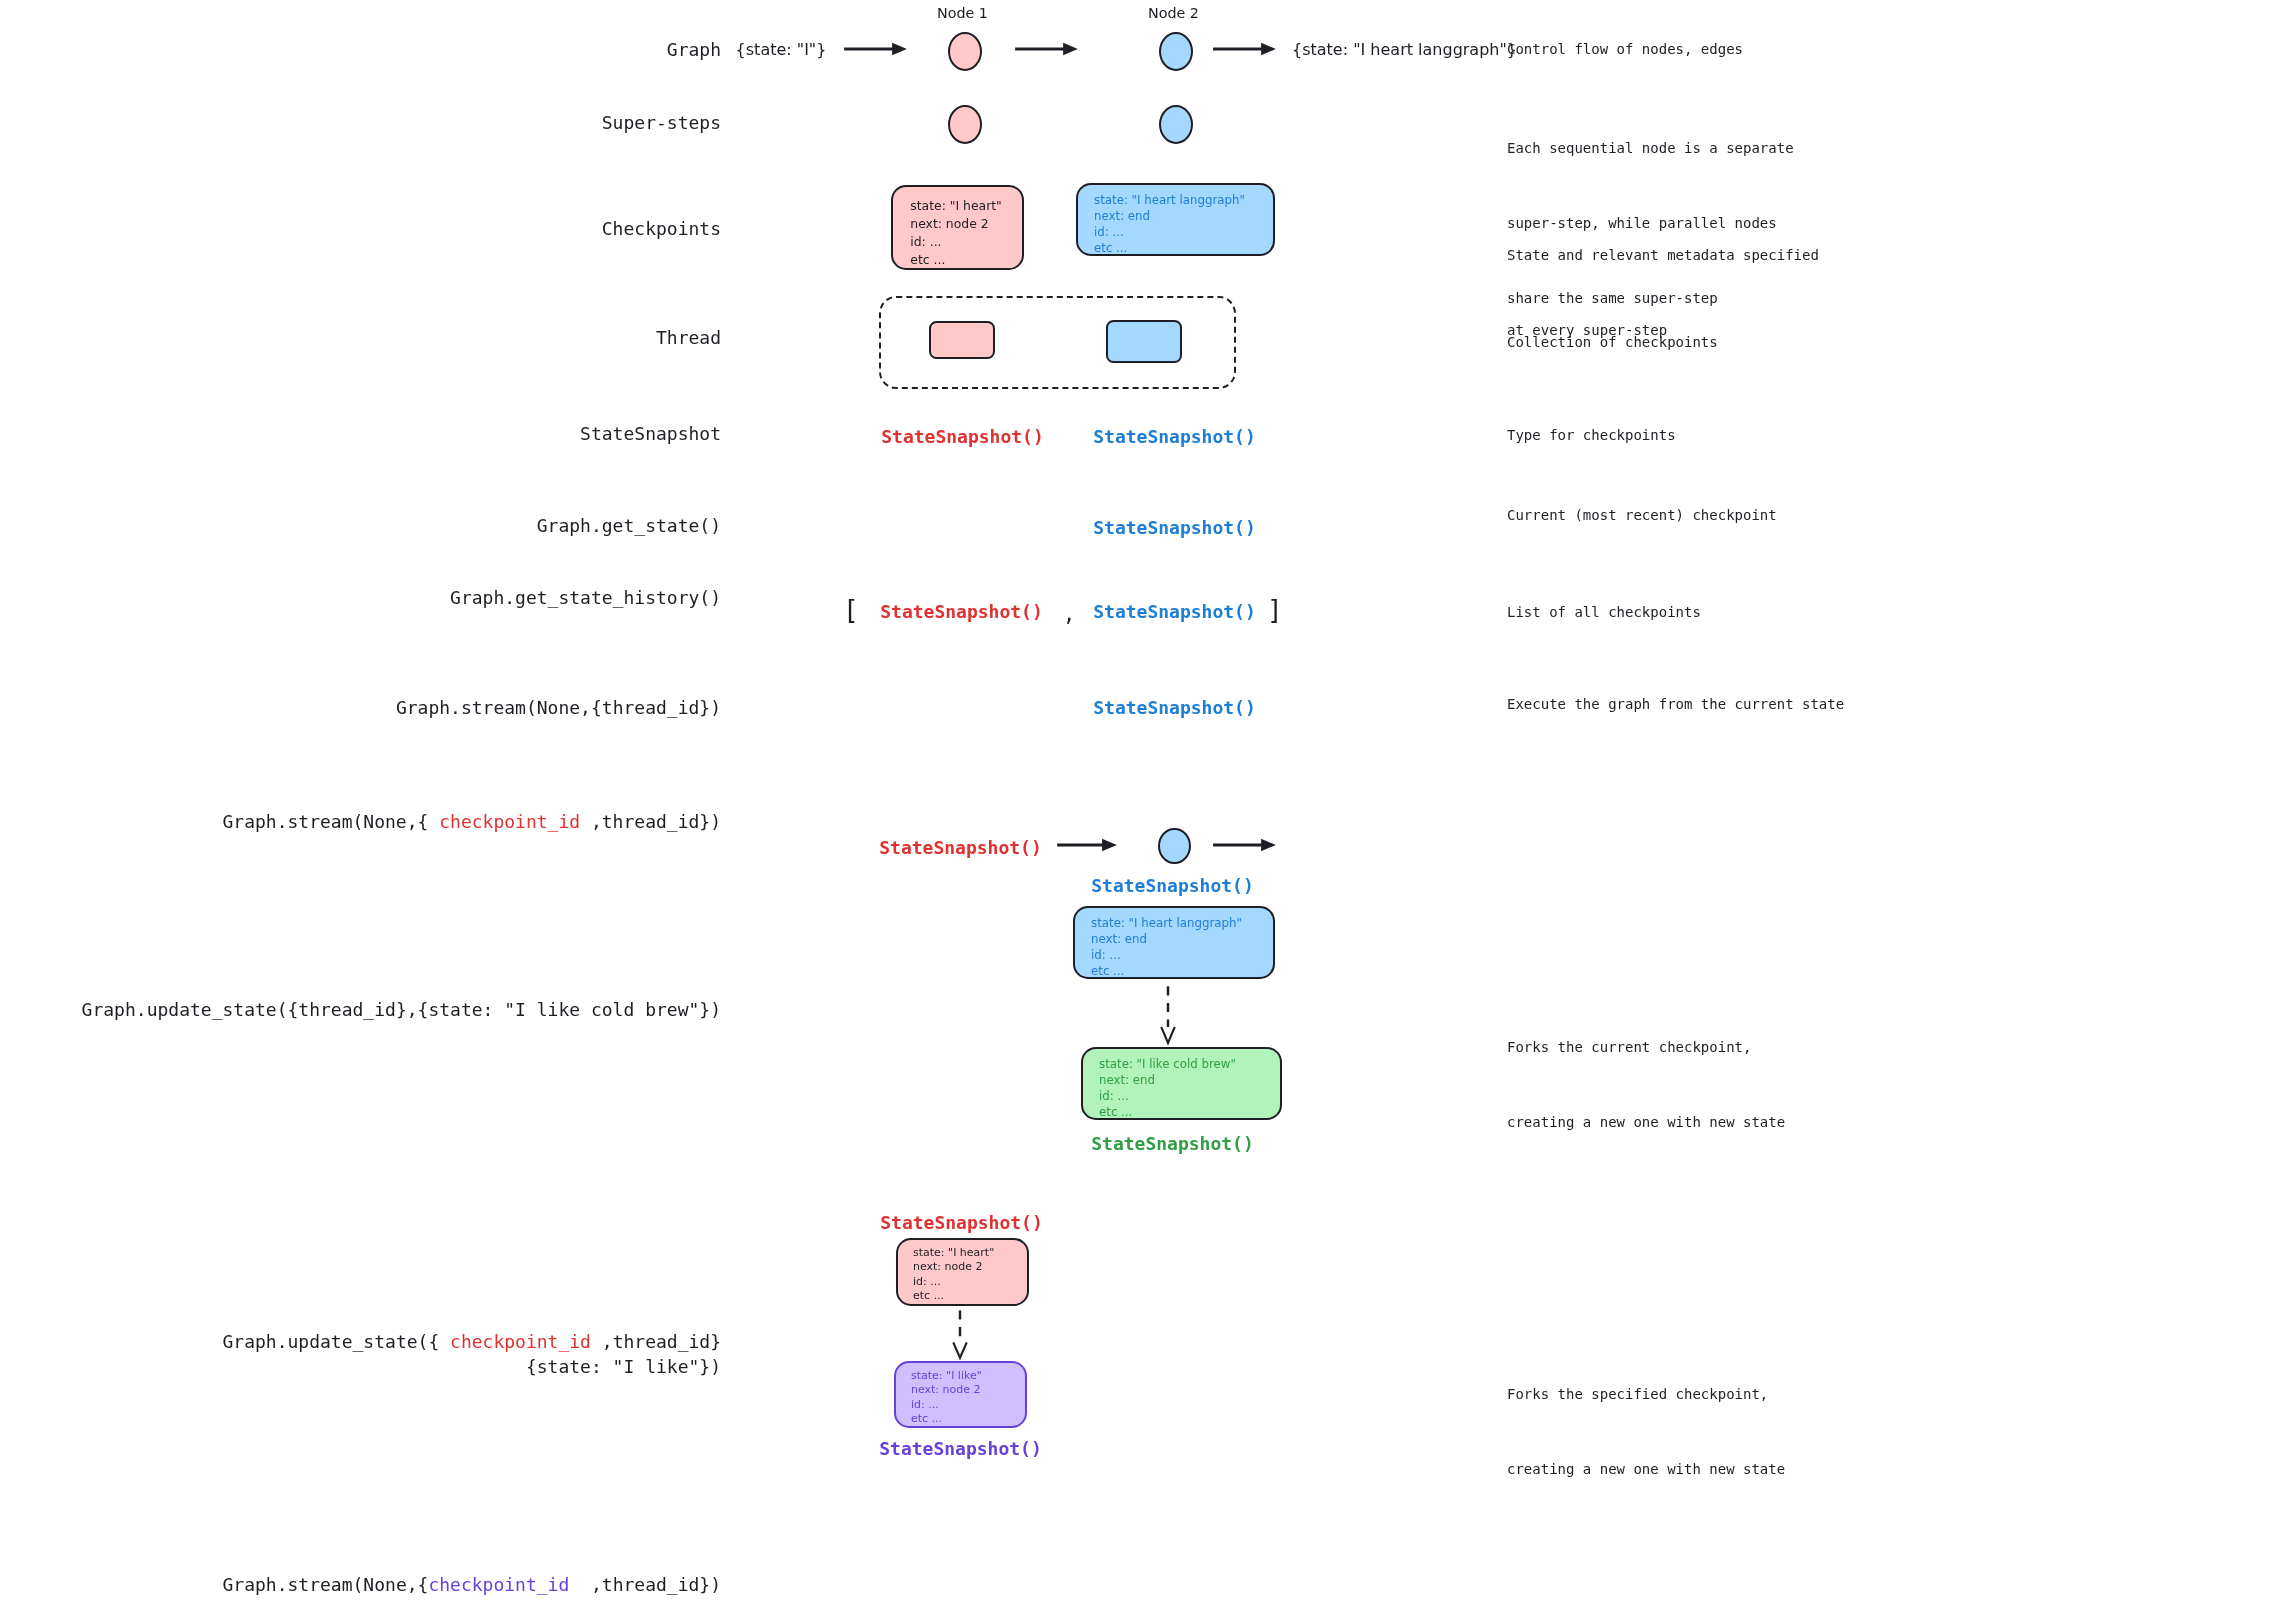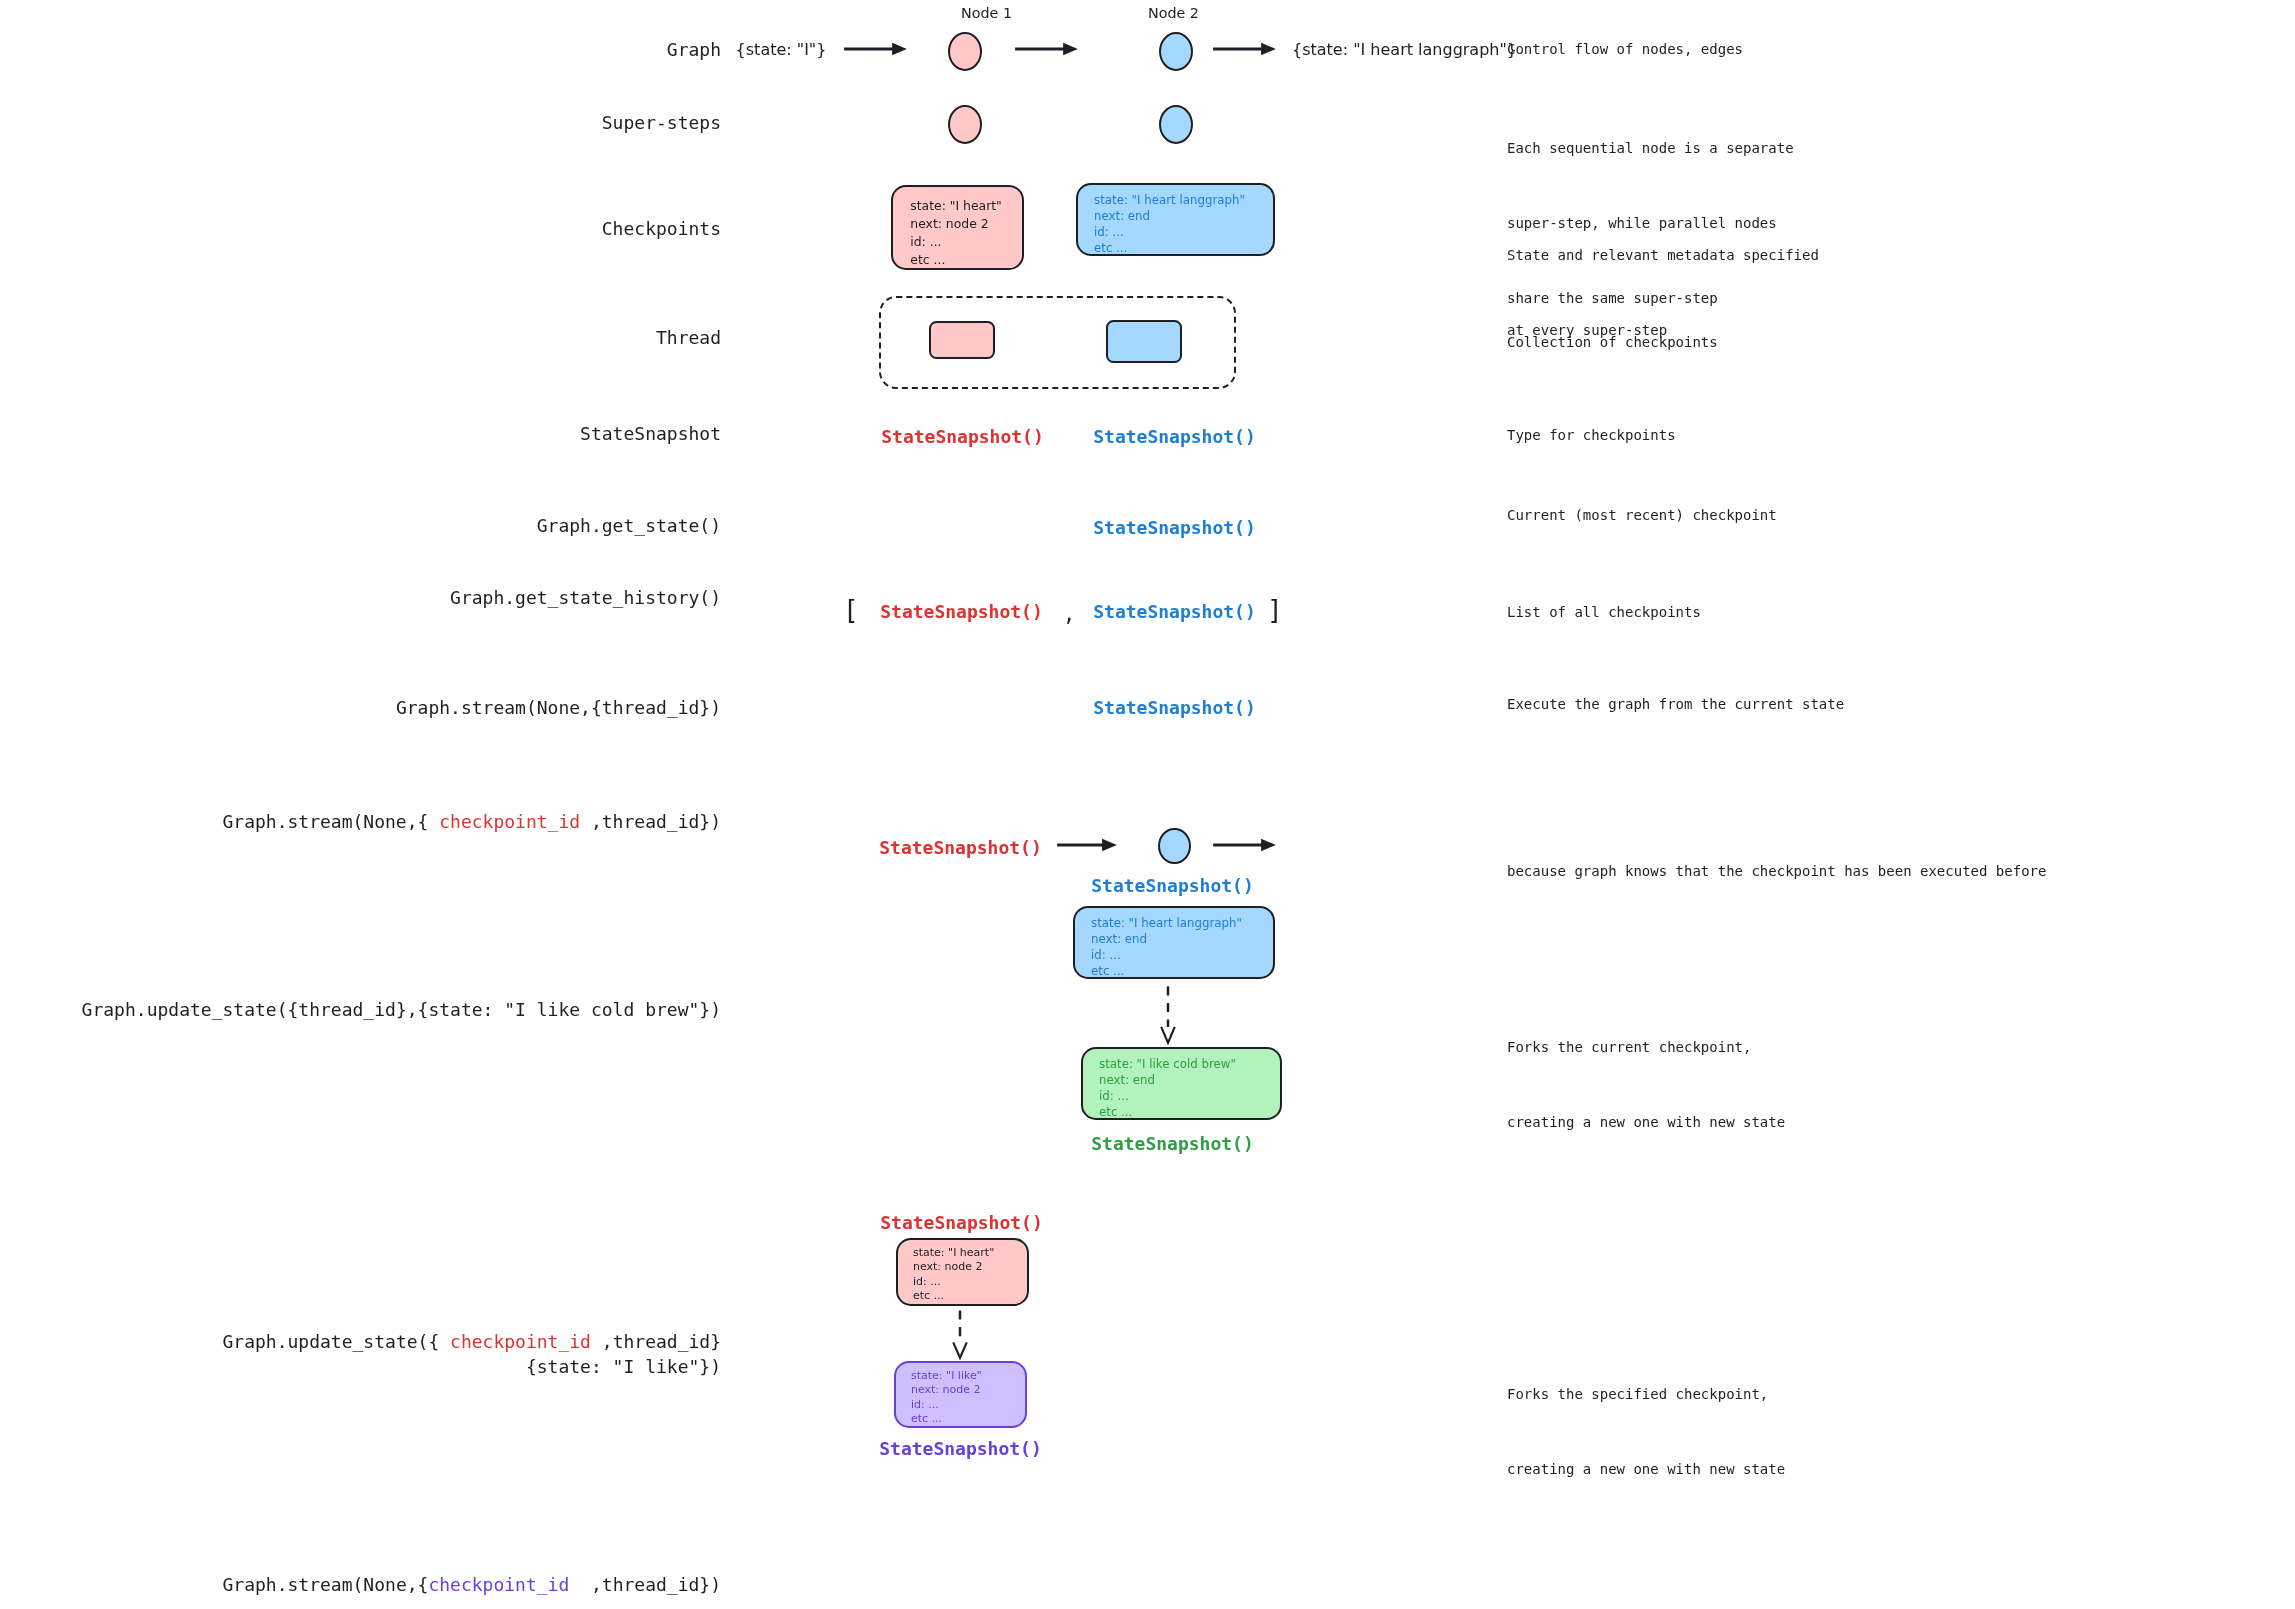--- a/index.html
+++ b/index.html
@@ -59,21 +59,21 @@
 <div class="lbl" style="top:325px">Thread</div>
 <div class="lbl" style="top:421px">StateSnapshot</div>
 <div class="lbl" style="top:513px">Graph.get_state()</div>
 <div class="lbl" style="top:585px">Graph.get_state_history()</div>
 <div class="lbl" style="top:695px">Graph.stream(None,{thread_id})</div>
 <div class="lbl" style="top:809px"><span>Graph.stream(None,{ </span><span class="red">checkpoint_id</span><span> ,thread_id})</span></div>
 <div class="lbl" style="top:997px">Graph.update_state({thread_id},{state: "I like cold brew"})</div>
 <div class="lbl" style="top:1329px"><span>Graph.update_state({ </span><span class="red">checkpoint_id</span><span> ,thread_id}</span><br><span>{state: "I like"})</span></div>
 <div class="lbl" style="top:1572px"><span>Graph.stream(None,{</span><span class="purple">checkpoint_id</span><span>  ,thread_id})</span></div>
 
-<div class="abs hand" style="left:913px;top:5px;width:99px;text-align:right;font-size:14.3px">Node 1</div>
+<div class="abs hand" style="left:913px;top:5px;width:99px;text-align:center;font-size:14.3px">Node 1</div>
 <div class="abs hand" style="left:1124px;top:5px;width:99px;text-align:center;font-size:14.3px">Node 2</div>
 <div class="abs hand" style="left:725px;top:40px;width:112px;text-align:center;font-size:16px">{state: "I"}</div>
 <div class="abs" style="left:844px;top:41px"><svg width="63" height="16" viewBox="0 0 102 26">
       <line x1="0" y1="13" x2="82" y2="13" stroke="#1e1e24" stroke-width="5"></line>
       <polygon points="102,13 78,3 78,23" fill="#1e1e24"></polygon>
     </svg></div>
 <div class="node pink" style="left:948px;top:32px;width:30px;height:35px"></div>
 <div class="abs" style="left:1015px;top:41px"><svg width="63" height="16" viewBox="0 0 102 26">
       <line x1="0" y1="13" x2="82" y2="13" stroke="#1e1e24" stroke-width="5"></line>
       <polygon points="102,13 78,3 78,23" fill="#1e1e24"></polygon>
@@ -176,21 +176,20 @@
 <div class="desc" style="top:193px">
   <div>State and relevant metadata specified</div>
   <div>at every super-step</div>
 </div>
 <div class="desc" style="top:330px">Collection of checkpoints</div>
 <div class="desc" style="top:423px">Type for checkpoints</div>
 <div class="desc" style="top:503px">Current (most recent) checkpoint</div>
 <div class="desc" style="top:600px">List of all checkpoints</div>
 <div class="desc" style="top:692px">Execute the graph from the current state</div>
 <div class="desc" style="top:809px">
-  <div>because graph knows that the checkpoint has been executed before</div>
 </div>
 <div class="desc" style="top:985px">
   <div>Forks the current checkpoint,</div>
   <div>creating a new one with new state</div>
 </div>
 <div class="desc" style="top:1332px">
   <div>Forks the specified checkpoint,</div>
   <div>creating a new one with new state</div>
 </div>
 <div class="desc" style="top:1555px">

